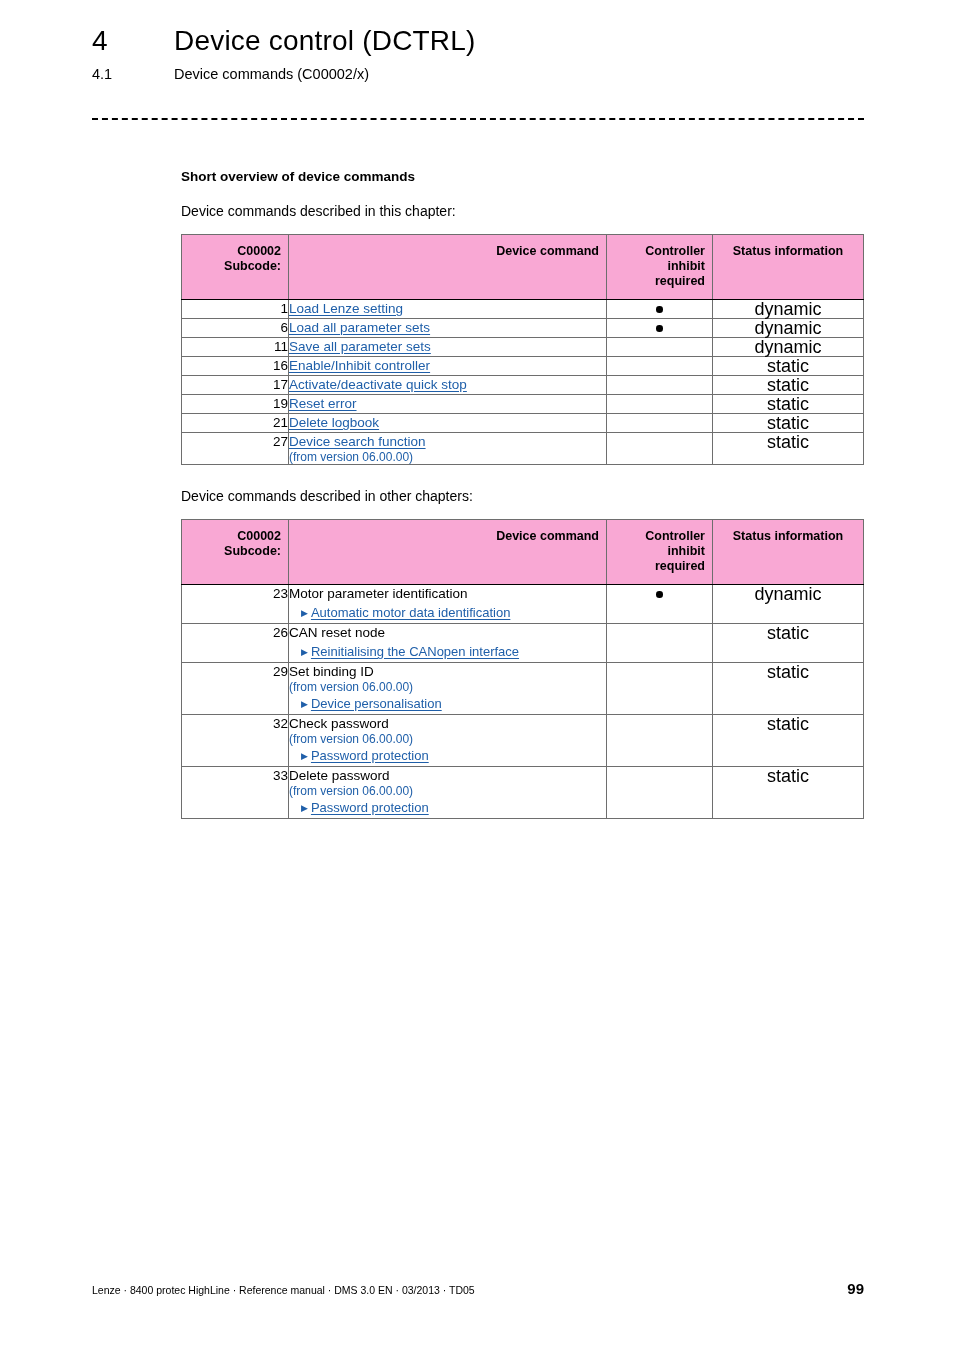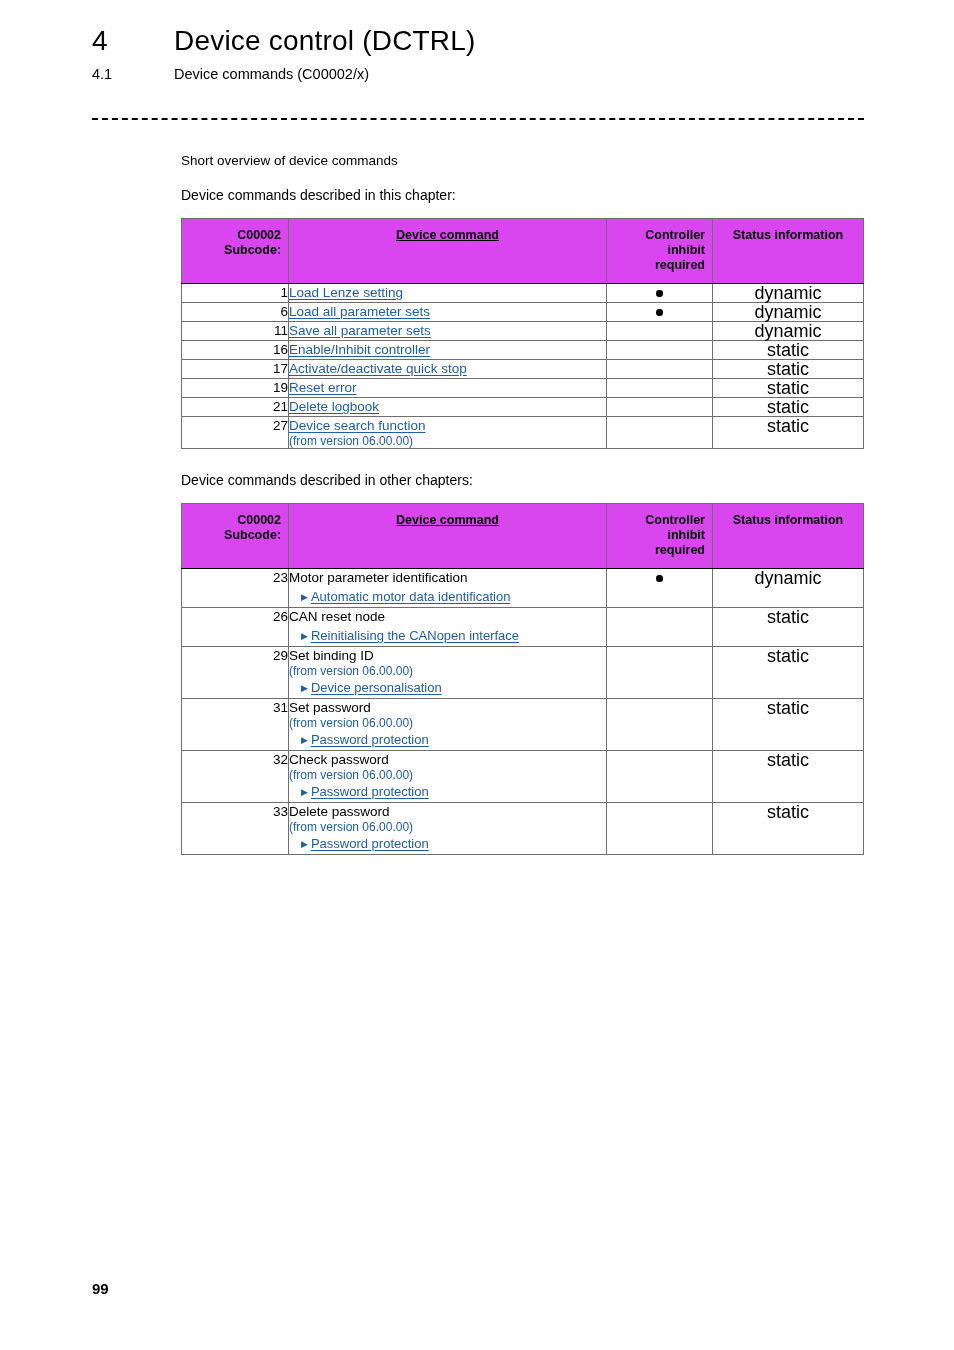--- a/index.html
+++ b/index.html
@@ -67,23 +67,23 @@
 
   
   .content {
     position: absolute;
     left: 181px;
     top: 152px;
     width: 683px;
   }
   .subhead {
     font-size: 13.5px;
-    font-weight: normal;
-    line-height: 18px;
-    margin: 0 0 16px 0;
+    font-weight: bold;
+    line-height: 18px;
+    margin: 16px 0 16px 0;
   }
   .intro {
     font-size: 14px;
     line-height: 18px;
     margin: 0 0 14px 0;
   }
   .intro.second {
     margin-top: 22px;
   }
 
@@ -94,34 +94,33 @@
     table-layout: fixed;
     border: 1.6px solid #000000;
   }
   table.cmd-table td,
   table.cmd-table th {
     border: 0.9px solid #6e6e6e;
     vertical-align: top;
     padding: 0;
   }
   table.cmd-table thead th {
-    background: #d946ef;
+    background: #f9a8d4;
     font-size: 12.5px;
     font-weight: bold;
     line-height: 15px;
     padding: 9px 7px 10px 7px;
     border-bottom: 1.4px solid #000000;
   }
   th.col-subcode {
     width: 92px;
     text-align: right;
   }
   th.col-command {
-    text-align: center;
-    text-decoration: underline;
+    text-align: right;
   }
   th.col-inhibit {
     width: 91px;
     text-align: right;
   }
   th.col-status {
     width: 136px;
     text-align: center;
   }
   td.c-subcode {
@@ -335,37 +334,32 @@
           <td class="c-inhibit">&nbsp;</td>
           <td class="c-status">static</td>
         </tr>
         <tr>
           <td class="c-subcode">29</td>
           <td class="c-command"><span class="cmd-plain">Set binding ID</span><span class="version-note">(from version 06.00.00)</span><span class="sub-ref"><span class="tri">▶</span><a class="xref" href="#">Device personalisation</a></span></td>
           <td class="c-inhibit">&nbsp;</td>
           <td class="c-status">static</td>
         </tr>
         <tr>
-          <td class="c-subcode">31</td>
-          <td class="c-command"><span class="cmd-plain">Set password</span><span class="version-note">(from version 06.00.00)</span><span class="sub-ref"><span class="tri">▶</span><a class="xref" href="#">Password protection</a></span></td>
-          <td class="c-inhibit">&nbsp;</td>
-          <td class="c-status">static</td>
-        </tr>
-        <tr>
           <td class="c-subcode">32</td>
           <td class="c-command"><span class="cmd-plain">Check password</span><span class="version-note">(from version 06.00.00)</span><span class="sub-ref"><span class="tri">▶</span><a class="xref" href="#">Password protection</a></span></td>
           <td class="c-inhibit">&nbsp;</td>
           <td class="c-status">static</td>
         </tr>
         <tr>
           <td class="c-subcode">33</td>
           <td class="c-command"><span class="cmd-plain">Delete password</span><span class="version-note">(from version 06.00.00)</span><span class="sub-ref"><span class="tri">▶</span><a class="xref" href="#">Password protection</a></span></td>
           <td class="c-inhibit">&nbsp;</td>
           <td class="c-status">static</td>
         </tr>
       </tbody>
   </table>
 
 </div>
 
 <div class="page-footer">
+  <span class="footer-text">Lenze · 8400 protec HighLine · Reference manual · DMS 3.0 EN · 03/2013 · TD05</span>
   <span class="footer-page">99</span>
 </div>
 
 </body></html>

